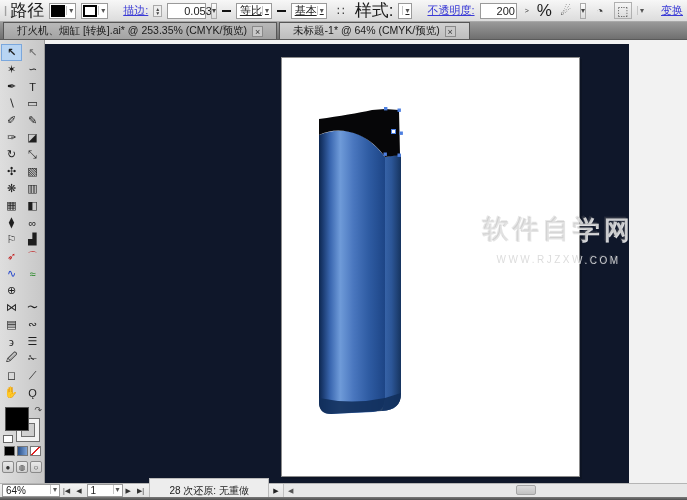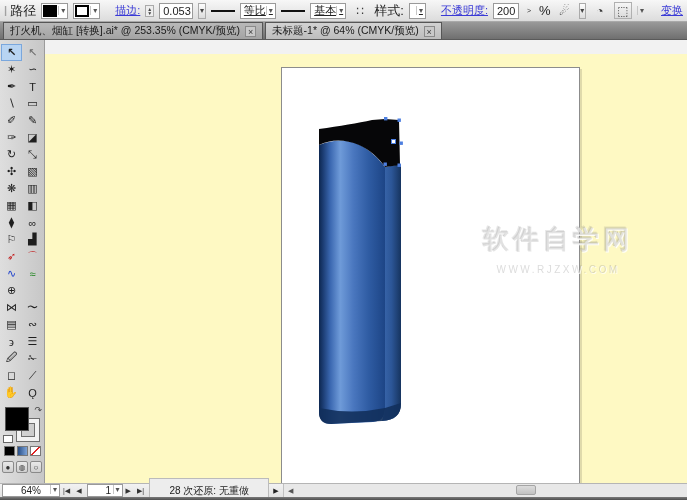--- a/index.html
+++ b/index.html
@@ -6,42 +6,42 @@
   html,body { width:687px; height:500px; overflow:hidden;
     font-family:"Liberation Sans","DejaVu Sans",sans-serif; font-size:11px; color:#222;
     background:#f2f2f2; }
   .window { position:relative; width:687px; height:500px; background:#f2f2f2; }
 
   
   .control-bar { position:absolute; left:0; top:0; width:687px; height:22px;
     background:linear-gradient(#f7f7f7,#dcdcdc); border-bottom:1px solid #a9a9a9;
     display:flex; align-items:center; gap:5px; padding:0 4px; white-space:nowrap; }
   .grip { color:#9a9a9a; font-size:10px; letter-spacing:-2px; }
-  .cb-label { font-size:13px; color:#1c1c1c; }
+  .cb-label { font-size:17px; color:#1c1c1c; }
   .link { color:#3a3ad6; text-decoration:underline; cursor:pointer;margin-left:10px; }
   .swatch-wrap { display:flex; align-items:center; border:1px solid #9a9a9a; background:#fff; height:16px; }
   .swatch { width:14px; height:12px; margin:1px; }
   .swatch.fill { background:#000; }
   .swatch.stroke { background:#fff; border:2px solid #000; }
   .dd-arrow { font-size:8px; color:#555; padding:0 2px; border-left:1px solid #c6c6c6; }
   .stepper { display:flex; flex-direction:column; font-size:5px; line-height:4px; color:#444; border:1px solid #aaa; background:#eee; padding:1px; }
   .num-box { border:1px solid #9a9a9a; background:#fff; height:16px; min-width:34px;
-    display:flex; align-items:center; padding:0 3px; }
+    display:flex; align-items:center; padding:0 16px; }
   .mini-dd { font-size:8px; color:#444; border:1px solid #aaa; background:linear-gradient(#fdfdfd,#dcdcdc); height:16px; width:13px; display:flex; align-items:center; justify-content:center; }
   .line-preview { width:50px; height:2px; background:#111; }
   .combo { display:flex; align-items:center; border:1px solid #9a9a9a; background:#fff; height:16px; padding-left:3px;text-decoration:underline; }
   .icon-btn { height:17px; min-width:18px; display:flex; align-items:center; justify-content:center;
     color:#3c3c3c; font-size:12px; }
   .icon-btn.bordered { border:1px solid #b0b0b0; background:linear-gradient(#f6f6f6,#dadada); }
 
   
   .tab-bar { position:absolute; left:0; top:22px; width:687px; height:18px;
     background:linear-gradient(#9a9a9a,#6f6f6f); border-bottom:1px solid #5a5a5a;
     display:flex; align-items:flex-end; padding-left:3px; }
-  .doc-tab { height:17px; display:flex; align-items:center; gap:5px; padding:0 6px;
+  .doc-tab { height:17px; display:flex; align-items:center; gap:5px; padding:0 13px;
     font-size:10.5px; color:#1a1a1a; border:1px solid #565656; border-bottom:none;
     background:linear-gradient(#b9b9b9,#a3a3a3); margin-right:2px; }
   .doc-tab.active { background:linear-gradient(#d2d2d2,#bdbdbd); }
   .tab-close { font-size:9px; color:#3b3b3b; width:11px; height:11px; line-height:10px;
     text-align:center; border:1px solid #8a8a8a; background:#c9c9c9; }
 
   
   .main { position:absolute; left:0; top:40px; width:687px; height:443px; background:#f2f2f2; }
 
   
@@ -59,38 +59,38 @@
   .paint-row, .mode-row { display:flex; justify-content:center; gap:2px; margin-top:5px; }
   .paint-btn { width:11px; height:10px; border:1px solid #777; }
   .paint-color { background:#000; }
   .paint-gradient { background:linear-gradient(90deg,#274e86,#7da3d8); }
   .paint-none { background:linear-gradient(135deg,#fff 44%,#d22 46%,#d22 54%,#fff 56%); }
   .mode-btn { width:12px; height:12px; border:1px solid #8a8a8a; border-radius:2px;
     background:linear-gradient(#e9e9e9,#cfcfcf); font-size:8px; color:#333;
     display:flex; align-items:center; justify-content:center; }
 
   
-  .canvas { position:absolute; left:45px; top:14px; width:642px; height:443px; background:#fef9c3; overflow:hidden; }
+  .canvas { position:absolute; left:45px; top:4px; width:584px; height:443px; background:#0f172a; overflow:hidden; }
   .artboard { position:absolute; left:236px; top:13px; width:299px; height:420px;
     background:#fff; border:1px solid #8c8c8c; box-shadow:2px 2px 0 rgba(0,0,0,0.12); }
   .lighter-svg { position:absolute; left:0; top:0; }
   .watermark { position:absolute; left:408px; top:168px; width:210px; text-align:center; pointer-events:none; }
   .wm-title { font-size:26px; font-weight:bold; letter-spacing:4px;
     color:rgba(130,130,130,0.22);
     text-shadow:1px 1px 0 rgba(255,255,255,0.85), -1px -1px 0 rgba(120,120,120,0.18); }
   .wm-sub { margin-top:7px; font-size:10px; letter-spacing:2.5px;
     color:rgba(130,130,130,0.28);
     text-shadow:1px 1px 0 rgba(255,255,255,0.8); }
 
   
   .status-bar { position:absolute; left:0; top:483px; width:687px; height:14px;
     background:linear-gradient(#f2f2f2,#e2e2e2); border-top:1px solid #b5b5b5;
     display:flex; align-items:center; font-size:10px; }
   .sb-combo { display:flex; align-items:flex-start; height:13px; border:1px solid #9a9a9a;
-    background:#fff; padding-left:18px; margin-left:2px; }
+    background:#fff; padding-left:3px; margin-left:2px; }
   .sb-btn { font-size:7px; color:#333; padding:0 3px; height:13px; display:flex; align-items:center; }
   .sb-status { height:25px; border:1px solid #bbb; background:#ededed; flex:0 0 120px;
     display:flex; align-items:center; justify-content:center; color:#222; margin-left:2px; }
   .sb-flyout { font-size:7px; color:#222; padding:0 4px; }
   .h-scroll { position:relative; flex:1; height:13px; background:#e8e8e8;
     border-left:1px solid #c0c0c0; display:flex; align-items:center; }
   .scroll-arrow { font-size:7px; color:#555; width:14px; text-align:center; }
   .scroll-thumb { position:absolute; left:232px; top:1px; width:20px; height:10px;
     background:linear-gradient(#dcdcdc,#c2c2c2); border:1px solid #a5a5a5; border-radius:2px; }
   .bottom-strip { position:absolute; left:0; top:497px; width:687px; height:3px;

